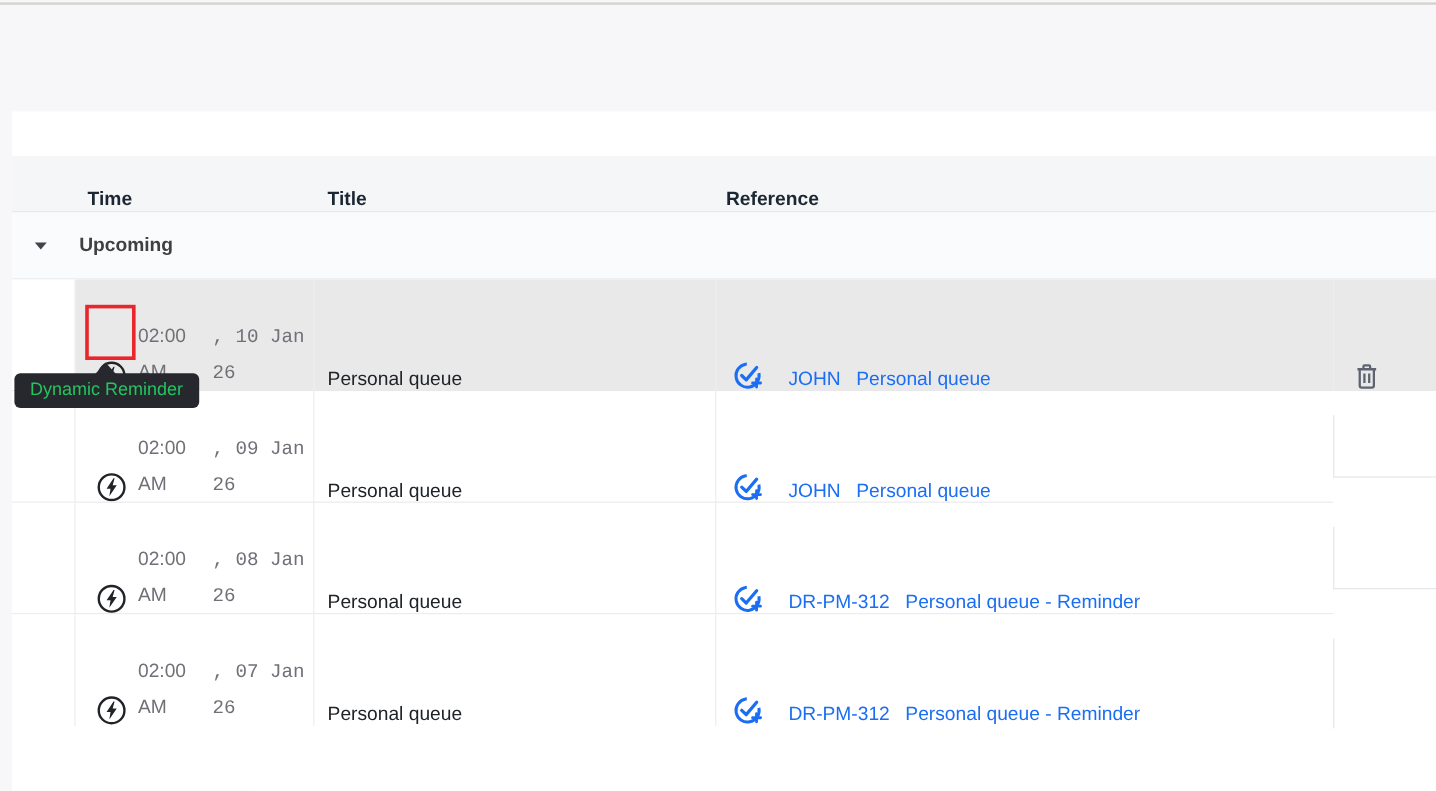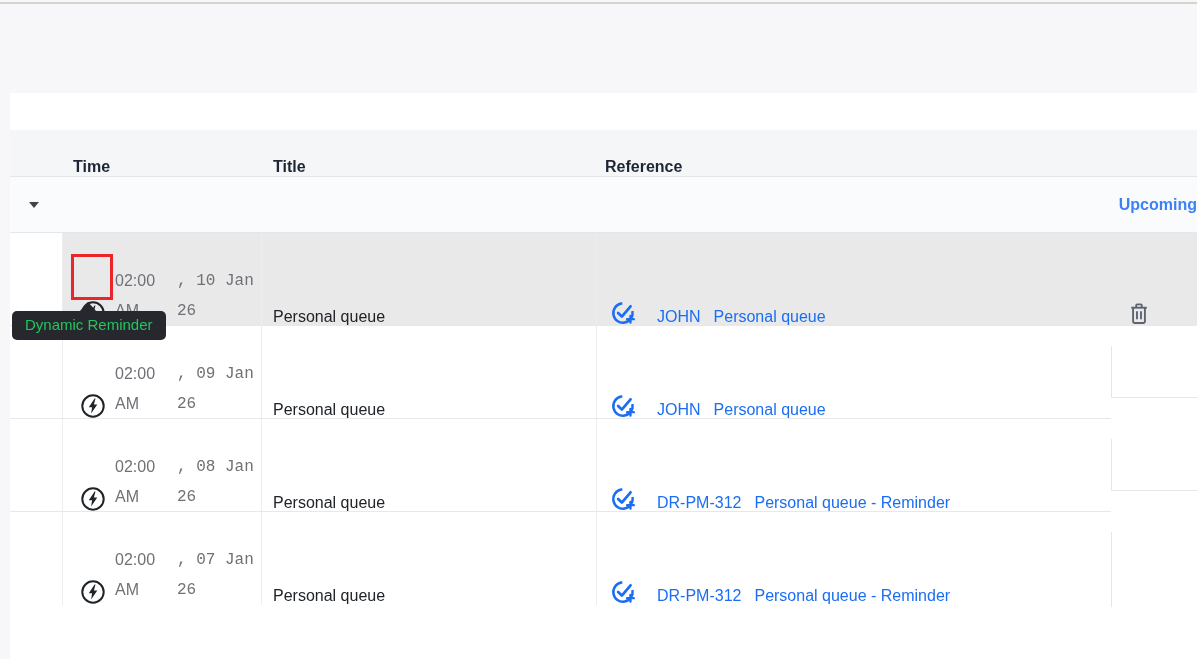--- a/index.html
+++ b/index.html
@@ -29,21 +29,21 @@
   .h-gutter { width:53px; }
   .h-time   { width:199px; padding-left:10px; }
   .h-title  { width:335px; padding-left:11px; }
   .h-ref    { width:514px; padding-left:8px; }
   .h-actions{ width:86px; }
 
   
   .section-row {
     height:56px; background:#fafbfc; border-bottom:1px solid #e4e6e9;
     display:flex; align-items:center; padding-left:19px; gap:27px;
-    font-weight:bold; color:#3b82f6;justify-content:space-between;
+    font-weight:bold; color:#404040;
   }
   .caret {
     width:0; height:0;
     border-left:5.5px solid transparent; border-right:5.5px solid transparent;
     border-top:6.5px solid #41454b;
     cursor:pointer;
   }
 
   
   .row { display:flex; height:93px; position:relative; background:#ffffff; }

